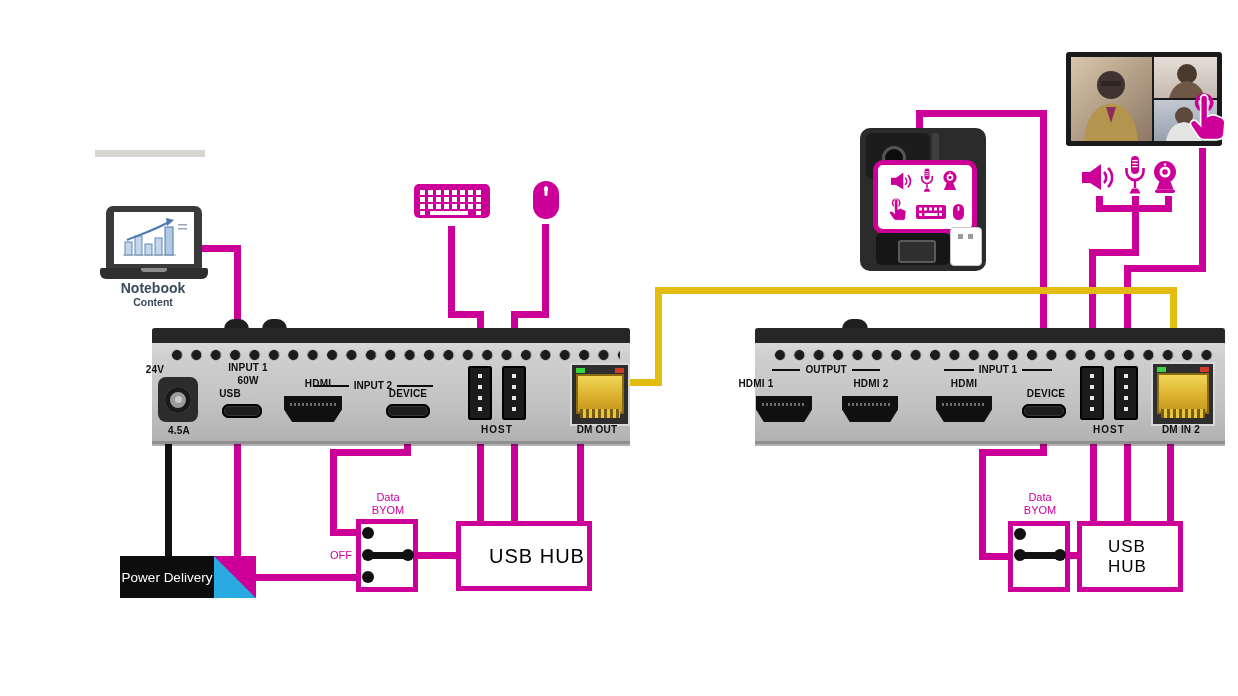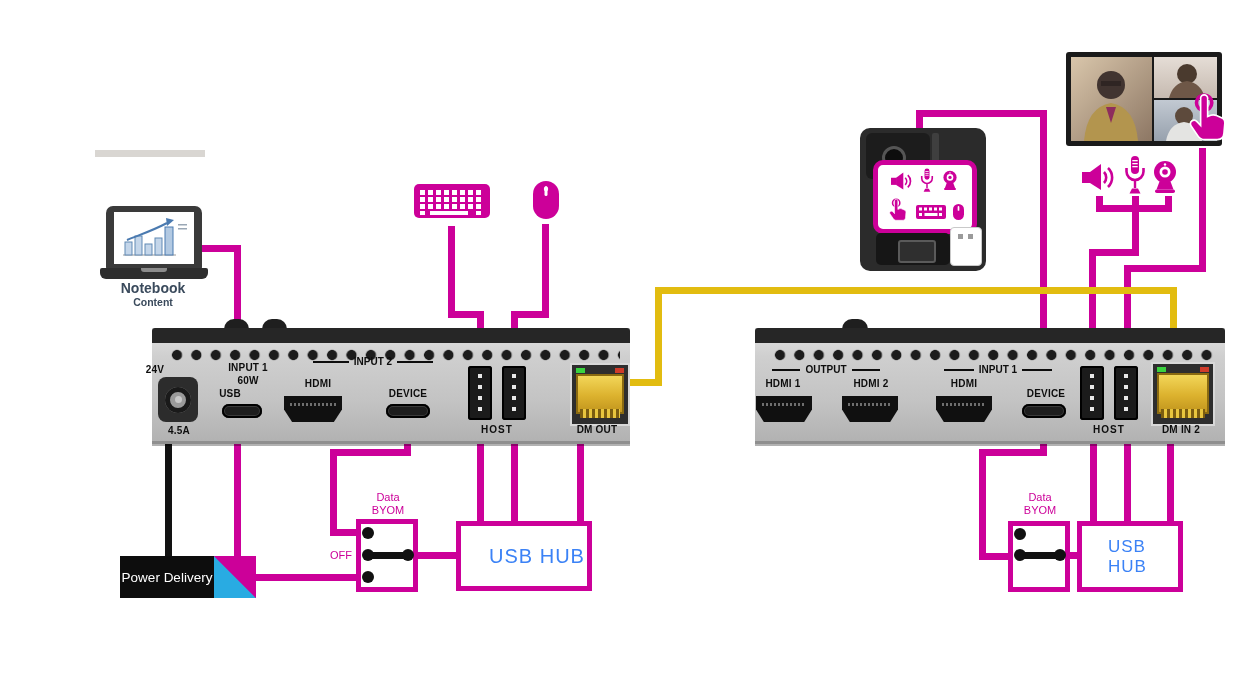--- a/index.html
+++ b/index.html
@@ -44,21 +44,21 @@
   .jack{position:absolute;background:#2c2c2c;border-radius:8px;}
   .jack .ring{position:absolute;left:50%;top:50%;width:26px;height:26px;margin:-13px 0 0 -13px;border-radius:50%;
               background:#9a9a9a;box-shadow:inset 0 0 0 5px #1a1a1a;}
   .jack .pin{position:absolute;left:50%;top:50%;width:7px;height:7px;margin:-3.5px 0 0 -3.5px;border-radius:50%;background:#c9c9c9;}
   .dcsym{display:inline-block;position:relative;width:15px;height:9px;margin-left:3px;}
   .dcsym:before{content:"";position:absolute;left:0;right:0;top:1px;border-top:2.5px solid #0d0d0d;}
   .dcsym:after{content:"";position:absolute;left:0;right:0;top:5px;border-top:2.5px dashed #0d0d0d;}
   
   .wbox{position:absolute;background:#fff;border:5px solid #CC0099;}
   .hubtext{display:flex;align-items:center;justify-content:center;height:100%;
-           color:#3b82f6;letter-spacing:1px;font-weight:400;padding-left:26px;}
+           color:#000000;letter-spacing:1px;font-weight:400;padding-left:26px;}
   .dot{position:absolute;width:12px;height:12px;border-radius:50%;background:#111;}
   .swbar{position:absolute;height:7px;background:#111;border-radius:3px;}
   .mtext{position:absolute;color:#CC0099;font-size:11px;line-height:13px;text-align:center;white-space:pre-line;}
   .state{position:absolute;color:#CC0099;font-size:11px;text-align:right;}
   
   .pdbox{position:absolute;background:#0d0d0d;color:#fff;font-size:13.5px;line-height:17px;
          display:flex;align-items:center;justify-content:center;text-align:center;}
   .pdsq{position:absolute;background:linear-gradient(to top right,#29ABE2 49.6%,#CC0099 50.2%);}
   
   .nb-frame{position:absolute;background:#3a3a3a;border-radius:7px 7px 3px 3px;}
@@ -205,21 +205,21 @@
   </div>
   <div class="jack" style="left:158px;top:377px;width:40px;height:45px">
     <div class="ring"></div>
       <div class="pin"></div>
   </div>
   <div class="plabel" style="left:152px;top:425px;width:54px">4.5A</div>
   <div class="plabel" style="left:218px;top:362px;width:60px">INPUT 1</div>
   <div class="plabel" style="left:218px;top:375px;width:60px">60W</div>
   <div class="plabel" style="left:200px;top:388px;width:60px">USB</div>
   <div class="usbc" style="left:222px;top:404px;width:40px;height:14px"></div>
-  <div class="hdr" style="left:298px;top:356px;width:150px">
+  <div class="hdr" style="left:298px;top:380px;width:150px">
     <div class="dash" style="width:36px"></div>
     <span>INPUT 2</span>
     <div class="dash" style="width:36px"></div>
   </div>
   <div class="plabel" style="left:290px;top:378px;width:56px">HDMI</div>
   <div class="hdmi" style="left:284px;top:396px;width:58px;height:26px">
       <i></i>
     </div>
   <div class="plabel" style="left:382px;top:388px;width:52px">DEVICE</div>
   <div class="usbc" style="left:386px;top:404px;width:44px;height:14px"></div>
@@ -247,21 +247,21 @@
   <div class="bump" style="left:842px;top:319px;width:26px"></div>
   <div class="panel" style="left:755px;top:328px;width:470px;height:113px">
     <div class="ptop"></div>
     <div class="holes"></div>
   </div>
   <div class="hdr" style="left:761px;top:364px;width:130px">
     <div class="dash" style="width:28px"></div>
     <span>OUTPUT</span>
     <div class="dash" style="width:28px"></div>
   </div>
-  <div class="plabel" style="left:755px;top:378px;width:56px">HDMI 1</div>
+  <div class="plabel" style="left:728px;top:378px;width:56px">HDMI 1</div>
   <div class="hdmi" style="left:756px;top:396px;width:56px;height:26px">
       <i></i>
     </div>
   <div class="plabel" style="left:843px;top:378px;width:56px">HDMI 2</div>
   <div class="hdmi" style="left:842px;top:396px;width:56px;height:26px">
       <i></i>
     </div>
   <div class="hdr" style="left:928px;top:364px;width:140px">
     <div class="dash" style="width:30px"></div>
     <span>INPUT 1</span>

